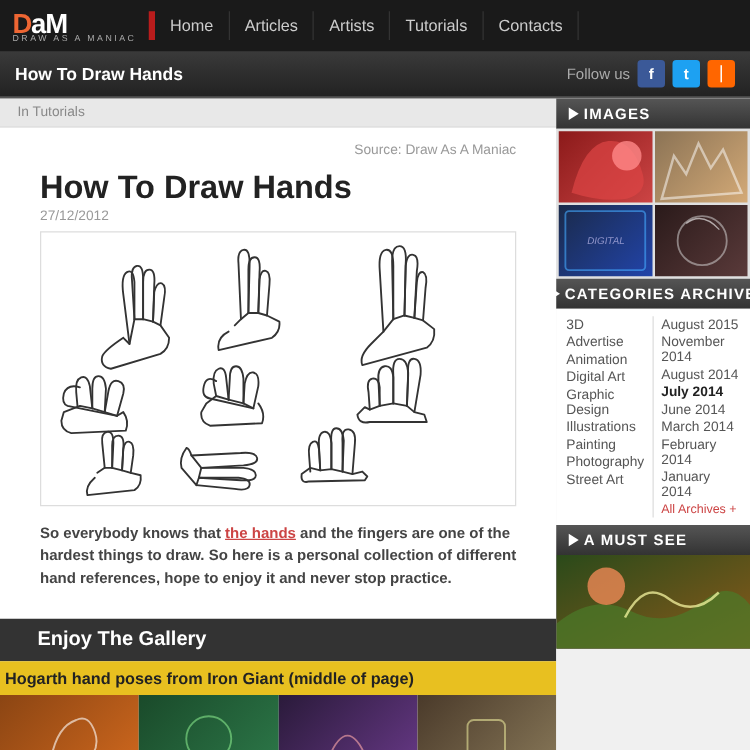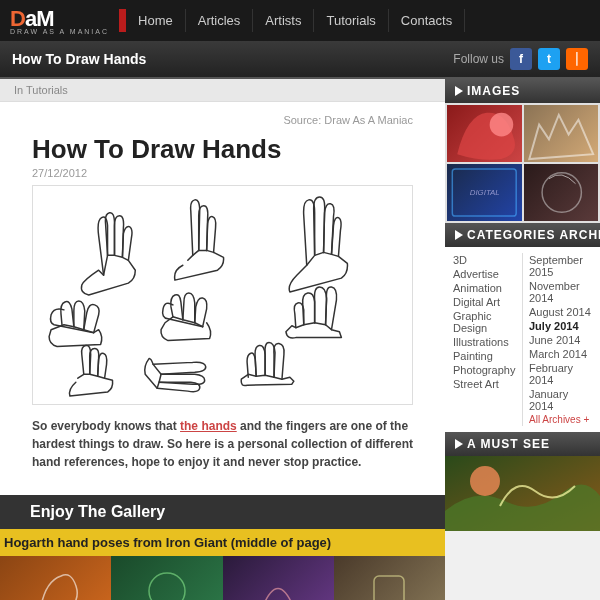--- a/index.html
+++ b/index.html
@@ -4,21 +4,21 @@
   <style>
     * { margin: 0; padding: 0; box-sizing: border-box; }
     body { font-family: Arial, sans-serif; font-size: 13px; background: #1a1a1a; color: #333; width: 600px; overflow-x: hidden; }
 
     
     #header { background: #1a1a1a; padding: 6px 10px; display: flex; align-items: center; gap: 0; }
     #logo { color: white; font-weight: bold; font-size: 22px; font-family: 'Arial Black', sans-serif; letter-spacing: -1px; margin-right: 10px; }
     #logo span { color: #e63; }
     nav { display: flex; gap: 0; }
     nav a { color: #ccc; text-decoration: none; font-size: 13px; padding: 4px 12px; border-right: 1px solid #333; }
-    nav a:first-child { border-left: 7px solid #b91c1c; }
+    nav a:first-child { border-left: 5px solid #b91c1c; }
 
     
     #page-title-bar { background: linear-gradient(to bottom, #3a3a3a, #222); padding: 7px 12px; display: flex; justify-content: space-between; align-items: center; border-bottom: 2px solid #555; }
     #page-title-bar .title { color: white; font-size: 14px; font-weight: bold; }
     #follow-bar { display: flex; align-items: center; gap: 6px; font-size: 12px; color: #aaa; }
     .social-icon { width: 22px; height: 22px; border-radius: 3px; display: inline-flex; align-items: center; justify-content: center; font-size: 12px; font-weight: bold; color: white; }
     .fb { background: #3b5998; }
     .tw { background: #1da1f2; }
     .rss { background: #f60; }
 
@@ -257,39 +257,39 @@
         <div class="sidebar-img" style="background: linear-gradient(135deg, #2a1a1a, #5a3a3a);">
           <svg width="100%" height="100%" viewBox="0 0 75 58">
               <circle cx="38" cy="29" r="20" fill="none" stroke="#ddd" stroke-width="1.5" opacity="0.5"></circle>
               <path d="M25,15 Q38,5 52,20" fill="none" stroke="#fff" stroke-width="1" opacity="0.6"></path>
             </svg>
         </div>
       </div>
     </div>
 
     <div class="sidebar-section">
-      <div class="sidebar-header" style="justify-content:flex-start;">
+      <div class="sidebar-header" style="justify-content:center;">
         <span>CATEGORIES</span>
         <span style="margin-left:auto;">ARCHIVE</span>
       </div>
       <div id="cats-archive">
         <div class="cats-col">
           <div class="cats-item">3D</div>
           <div class="cats-item">Advertise</div>
           <div class="cats-item">Animation</div>
           <div class="cats-item">Digital Art</div>
           <div class="cats-item">Graphic Design</div>
           <div class="cats-item">Illustrations</div>
           <div class="cats-item">Painting</div>
           <div class="cats-item">Photography</div>
           <div class="cats-item">Street Art</div>
         </div>
         <div class="archive-divider"></div>
         <div class="cats-col">
-          <div class="archive-item">September 2015</div>
+          <div class="archive-item">August 2015</div>
           <div class="archive-item">November 2014</div>
           <div class="archive-item">August 2014</div>
           <div class="archive-item bold">July 2014</div>
           <div class="archive-item">June 2014</div>
           <div class="archive-item">March 2014</div>
           <div class="archive-item">February 2014</div>
           <div class="archive-item">January 2014</div>
           <div class="archive-item" style="color:#c44;font-size:10px;">All Archives +</div>
         </div>
       </div>

